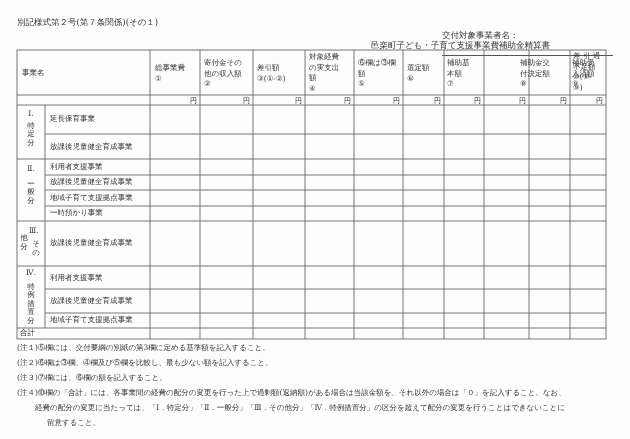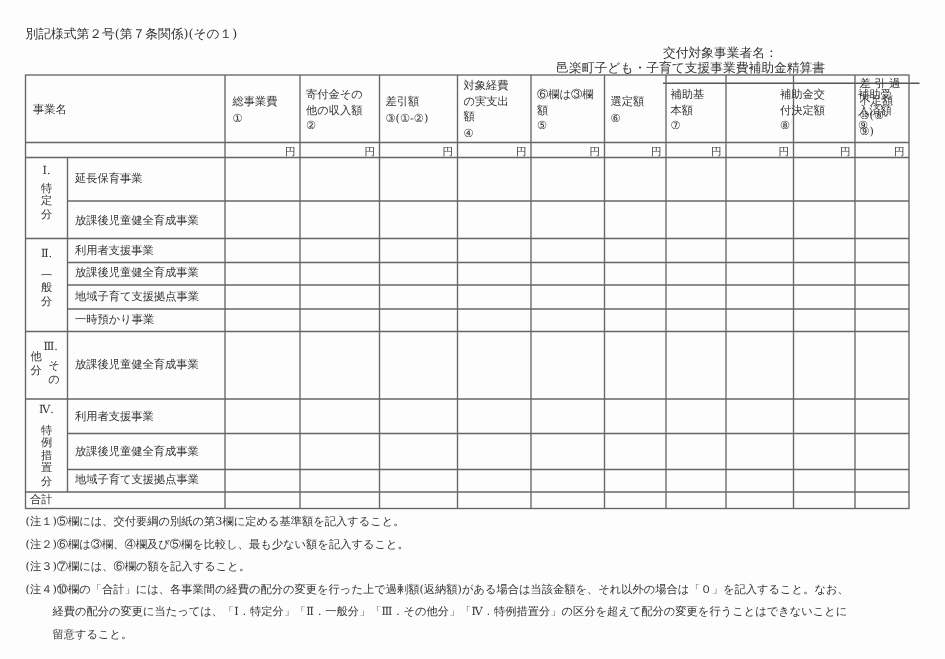--- a/index.html
+++ b/index.html
@@ -163,13 +163,13 @@
 <div class="cell-text" style="left:50px;top:296px;">放課後児童健全育成事業</div>
 <div class="cell-text" style="left:50px;top:315px;">地域子育て支援拠点事業</div>
 
 <div class="cell-text" style="left:20px;top:328px;">合計</div>
 
 <div class="note" style="top:343px;">(注１)⑤欄には、交付要綱の別紙の第3欄に定める基準額を記入すること。</div>
 <div class="note" style="top:358px;">(注２)⑥欄は③欄、④欄及び⑤欄を比較し、最も少ない額を記入すること。</div>
 <div class="note" style="top:373px;">(注３)⑦欄には、⑥欄の額を記入すること。</div>
 <div class="note" style="top:388px;">(注４)⑩欄の「合計」には、各事業間の経費の配分の変更を行った上で過剰額(返納額)がある場合は当該金額を、それ以外の場合は「０」を記入すること。なお、</div>
 <div class="note-cont" style="top:403px;">経費の配分の変更に当たっては、「Ⅰ．特定分」「Ⅱ．一般分」「Ⅲ．その他分」「Ⅳ．特例措置分」の区分を超えて配分の変更を行うことはできないことに</div>
-<div class="note-cont" style="top:418px;">留意すること。</div>
+<div class="note-cont" style="top:418px;margin-left:12px;">留意すること。</div>
 
 </body></html>

